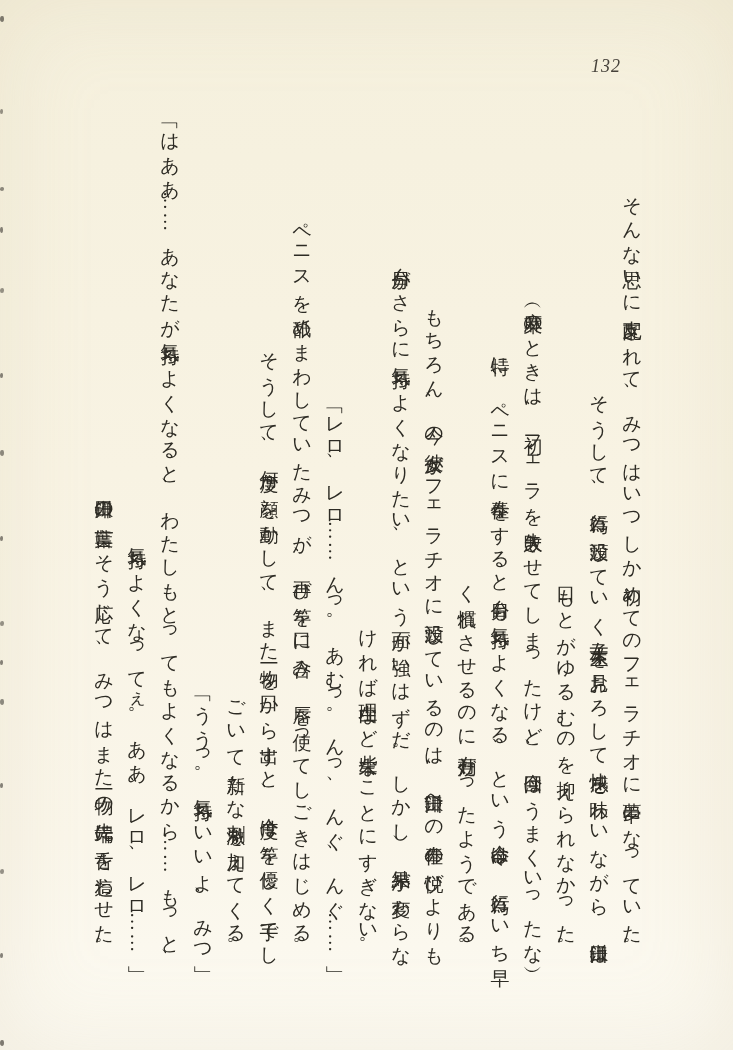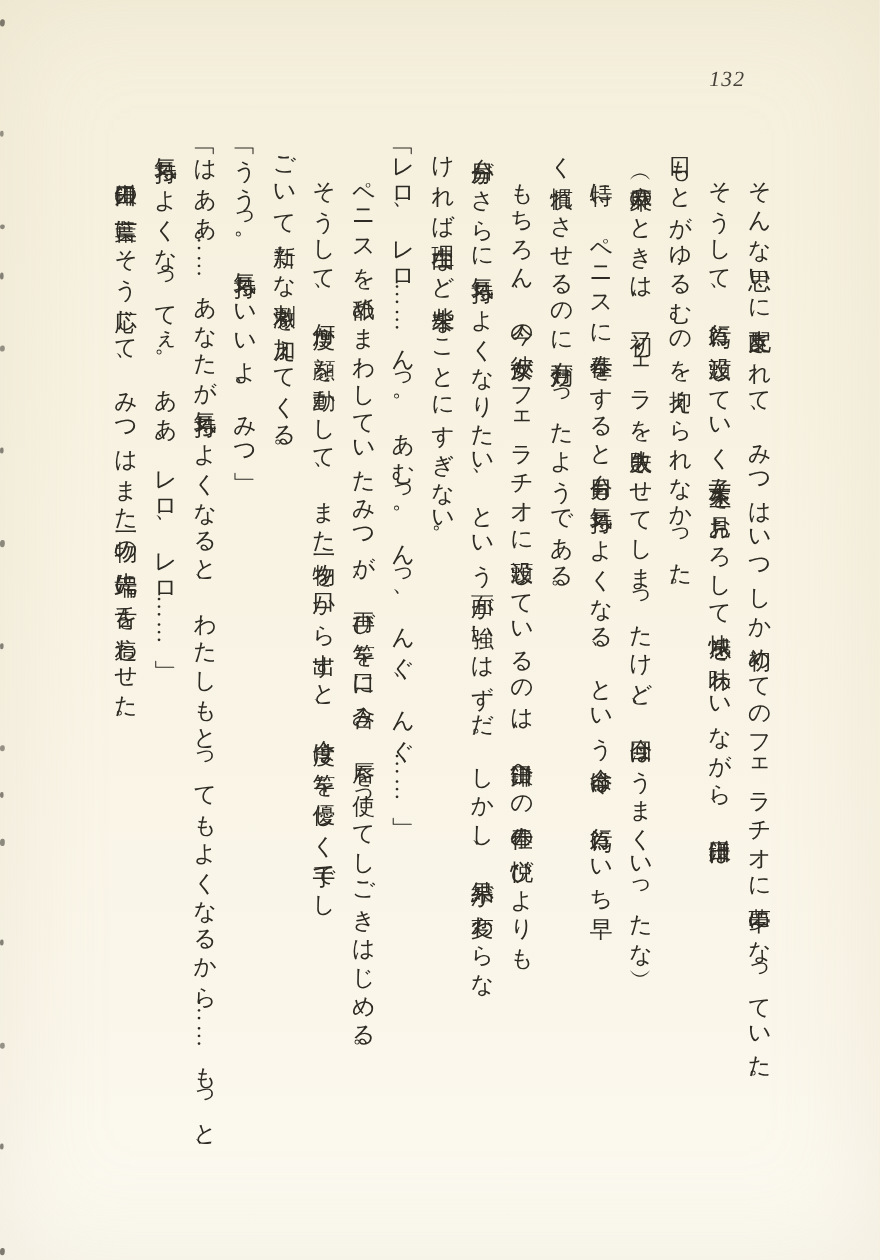--- a/index.html
+++ b/index.html
@@ -12,20 +12,21 @@
     position: relative;
     overflow: hidden;
     background: var(--paper, #f7f2e1);
     font-family: "Liberation Serif", "DejaVu Serif", serif;
   }
   .page {
     position: absolute;
     inset: 0;
     background: linear-gradient(180deg, #f5f0dd 0%, #f8f3e3 45%, #faf6ea 80%, #fcfaf2 100%);
     box-shadow: inset 0 0 90px rgba(203, 191, 156, 0.22);
+    text-align: right;
   }
   .page-number {
     position: absolute;
     top: 56px;
     left: 591px;
     font-style: italic;
     font-size: 18px;
     letter-spacing: 1px;
     color: var(--page-number-ink, #46423b);
   }

